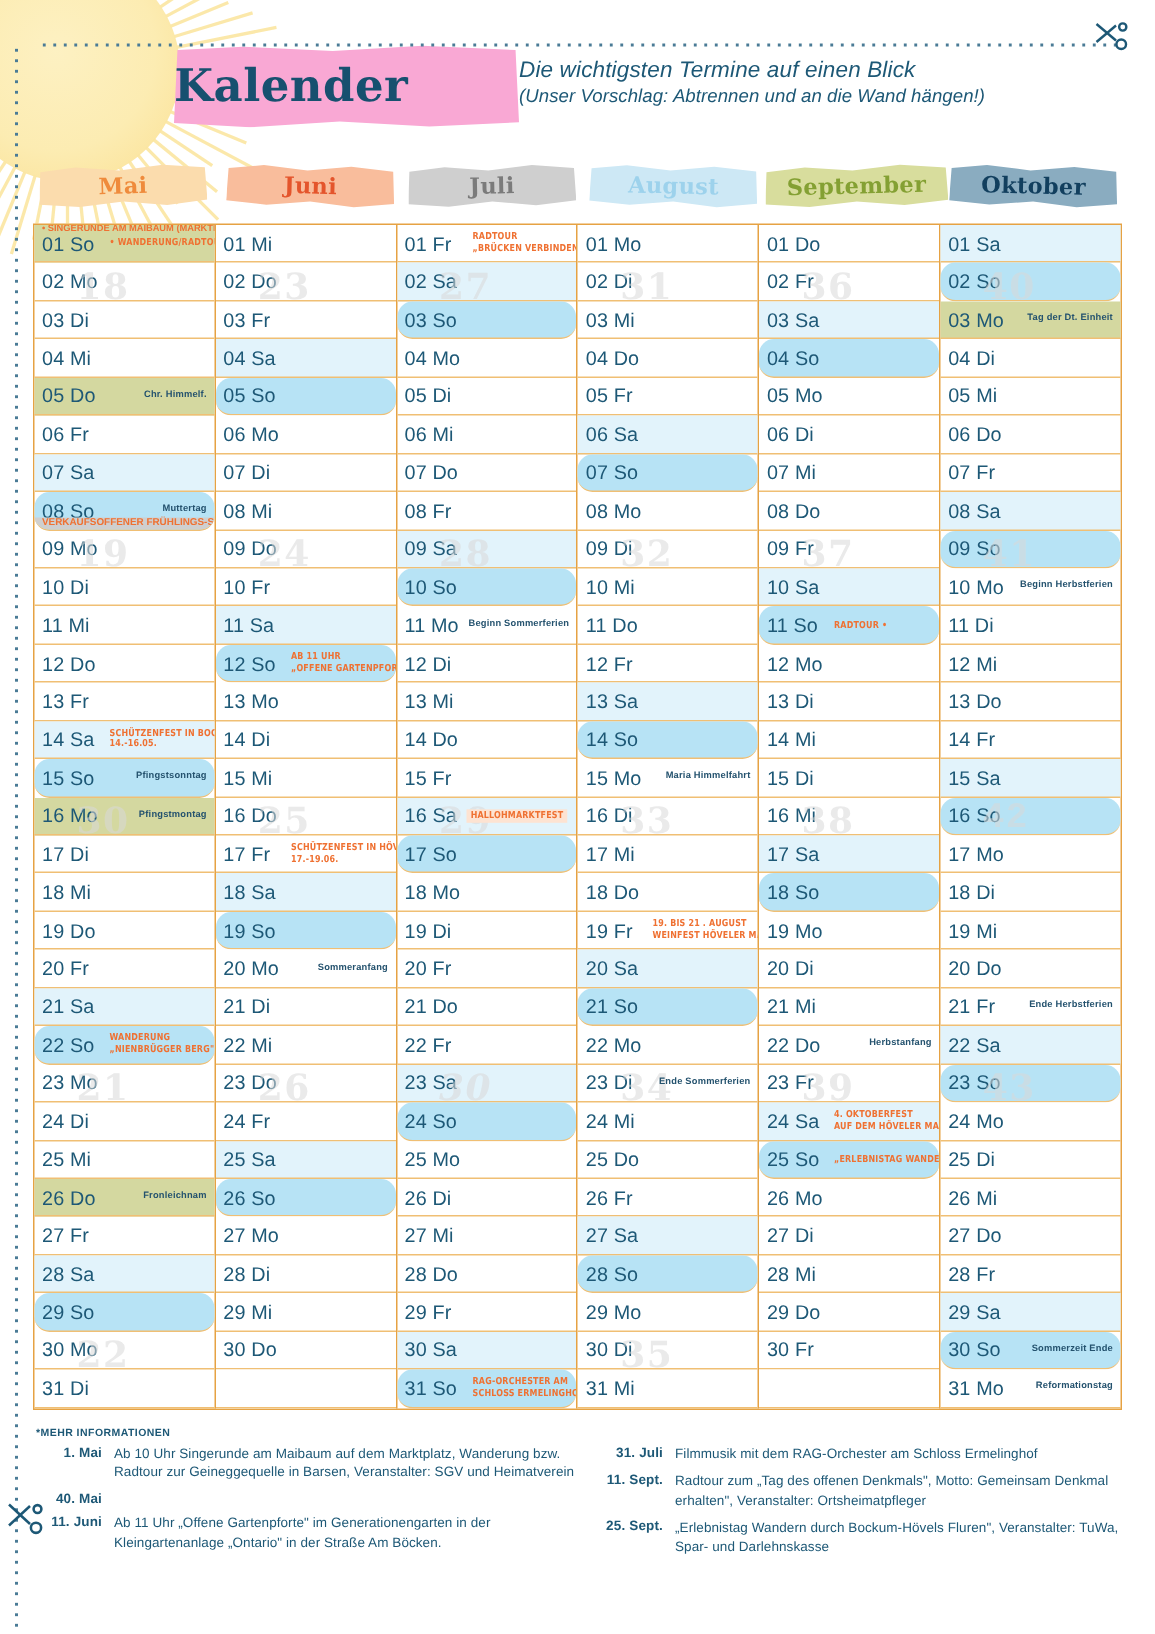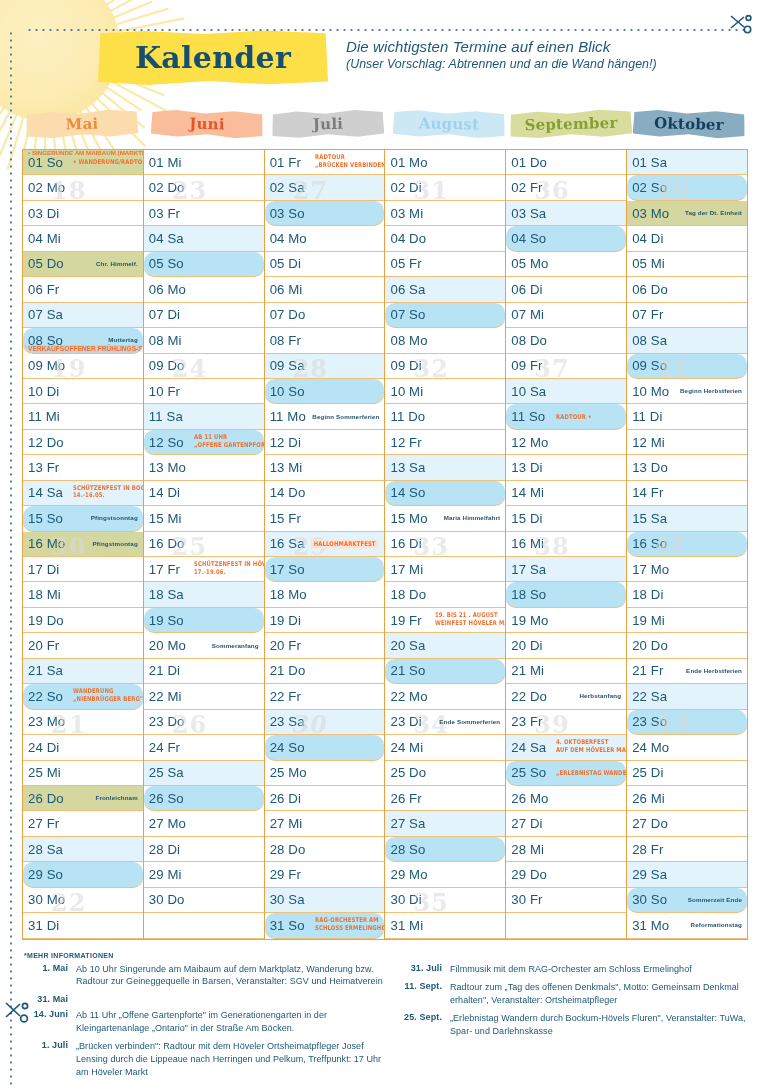--- a/index.html
+++ b/index.html
@@ -37,24 +37,24 @@
     background-image:radial-gradient(circle, #4a7b96 0 1px, transparent 1.2px);
     background-size:2px 7px; background-repeat:repeat-y;
   }
   .scissors { position:absolute; z-index:6; }
   .scissors.tr { right:16px; top:12px; }
   .scissors.bl { left:2px; top:1000px; }
 
   
   #header { position:relative; z-index:3; height:110px; }
   .title-tape {
-    position:absolute; left:98px; top:30px; width:230px; height:56px;
-    background:#fde047;
+    position:absolute; left:116px; top:30px; width:230px; height:56px;
+    background:#f9a8d4;
     clip-path: polygon(1% 6%, 20% 2%, 46% 7%, 72% 1%, 99% 6%, 100% 92%, 74% 97%, 48% 91%, 22% 98%, 0% 93%);
-    display:flex; align-items:center; justify-content:center;
+    display:flex; align-items:center; 
   }
   .title-tape .kal {
     font-family:"DejaVu Serif", serif;
     font-weight:bold; font-size:30px; color:#17506f; letter-spacing:.3px;
     transform:translateY(-1px);
   }
   .subtitle { position:absolute; left:346px; top:38px; width:400px; }
   .subtitle .l1 {
     font-size:15px; font-style:italic; color:#1d5876; font-weight:500; letter-spacing:.1px;
   }
@@ -967,29 +967,25 @@
 
 <div id="footer">
   <div class="fcol left">
     <div class="fhead">*MEHR INFORMATIONEN</div>
     <div id="fleft">
         <div class="frow">
           <div class="fdate">1. Mai</div>
           <div class="ftext">Ab 10 Uhr Singerunde am Maibaum auf dem Marktplatz, Wanderung bzw. Radtour zur Geineggequelle in Barsen, Veranstalter: SGV und Heimatverein</div>
         </div>
         <div class="frow">
-          <div class="fdate">31. Mai</div>
+          <div class="fdate">40. Mai</div>
         </div>
         <div class="frow">
-          <div class="fdate">14. Juni</div>
+          <div class="fdate">11. Juni</div>
           <div class="ftext">Ab 11 Uhr „Offene Gartenpforte" im Generationengarten in der Kleingartenanlage „Ontario" in der Straße Am Böcken.</div>
-        </div>
-        <div class="frow">
-          <div class="fdate">1. Juli</div>
-          <div class="ftext">„Brücken verbinden": Radtour mit dem Höveler Ortsheimatpfleger Josef Lensing durch die Lippeaue nach Herringen und Pelkum, Treffpunkt: 17 Uhr am Höveler Markt</div>
         </div>
       </div>
   </div>
   <div class="fcol right">
     <div class="fhead">&nbsp;</div>
     <div id="fright">
         <div class="frow">
           <div class="fdate">31. Juli</div>
           <div class="ftext">Filmmusik mit dem RAG-Orchester am Schloss Ermelinghof</div>
         </div>

